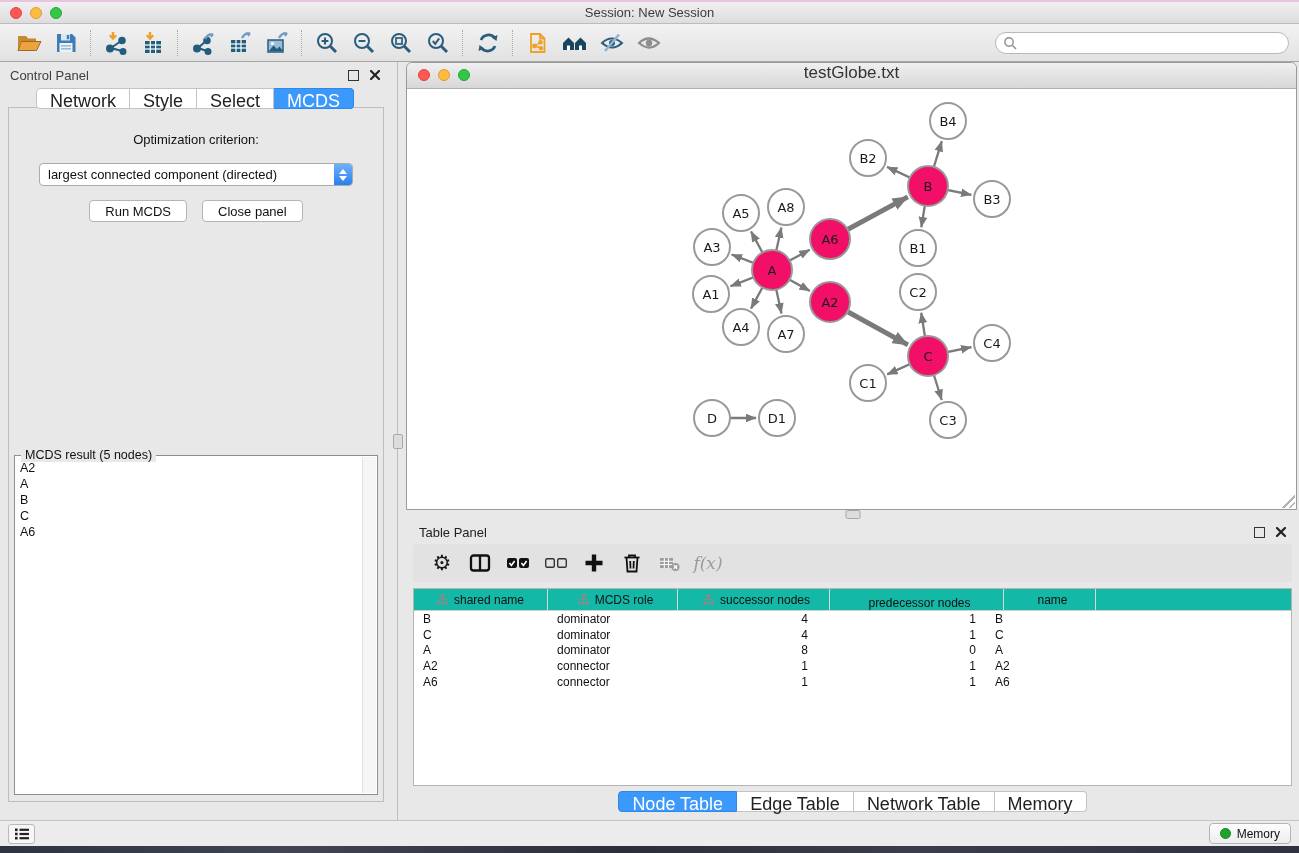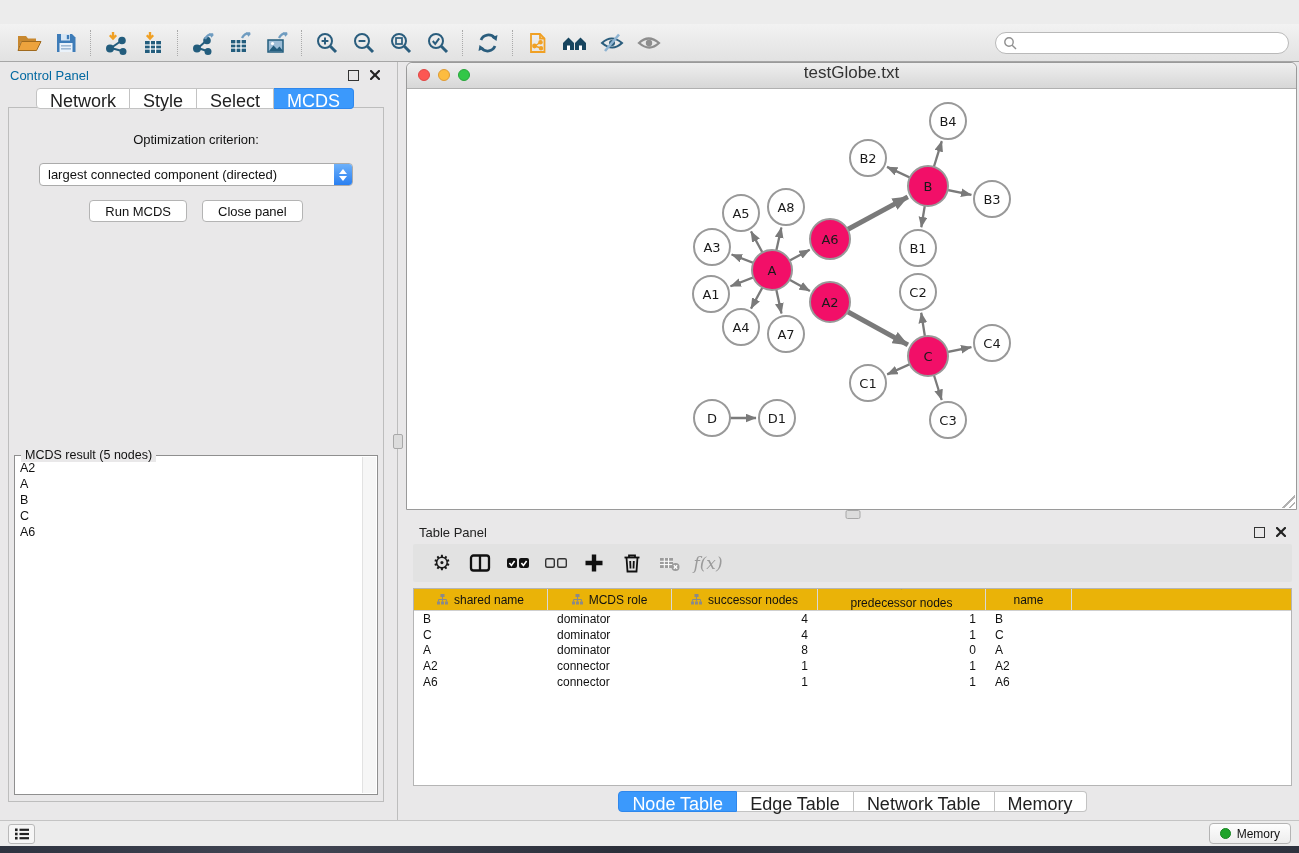--- a/index.html
+++ b/index.html
@@ -23,21 +23,21 @@
   .tsep{width:0;height:26px;border-left:1px dotted #aaa;margin:0 6px;}
   .searchbox{margin-left:auto;width:294px;height:22px;background:#fff;border:1px solid #b9b9b9;border-radius:12px;
     display:flex;align-items:center;padding:0 7px;gap:5px;box-sizing:border-box;}
   .searchbox input{border:none;outline:none;flex:1;font-size:12px;background:transparent;}
 
   
   .main{position:absolute;top:62px;left:0;right:0;height:758px;background:#e9e8e9;display:flex;}
 
   
   .control-panel{width:390px;display:flex;flex-direction:column;box-sizing:border-box;}
-  .panel-head{height:26px;display:flex;align-items:center;padding:0 10px;font-size:13px;color:#0369a1;}
+  .panel-head{height:26px;display:flex;align-items:center;padding:0 10px;font-size:13px;color:#404040;}
   .win-icons{margin-left:auto;display:flex;gap:11px;align-items:center;}
   .float-box{width:9px;height:9px;border:1.6px solid #333;display:inline-block;}
   .seg{display:flex;justify-content:center;position:relative;z-index:2;margin-bottom:-2px;}
   .seg-btn{background:#fff;border:1px solid #c3c3c3;border-left-width:0;padding:2px 13px;font-size:18px;height:21px;
     color:#222;box-sizing:border-box;cursor:pointer;font-family:inherit;}
   .seg-btn:first-child{border-left-width:1px;border-radius:4px 0 0 4px;}
   .seg-btn:last-child{border-radius:0 4px 4px 0;}
   .seg-btn.active{background:#3b99fc;border-color:#2f87ec;color:#fff;}
   .cp-box{flex:1;border:1px solid #bdbdbd;margin:0 6px 18px 8px;background:#e9e8e9;display:flex;flex-direction:column;
     align-items:center;padding:24px 5px 6px 5px;box-sizing:border-box;}
@@ -79,21 +79,21 @@
     border:1px solid #a8a8a8;border-radius:2px;}
 
   
   .table-panel{flex:1;display:flex;flex-direction:column;padding:0 7px;min-height:0;}
   .tp-head{height:24px;display:flex;align-items:center;padding:0 6px;font-size:13px;color:#222;gap:44px;}
   .tp-toolbar{height:38px;background:#e2e2e2;border-radius:2px;display:flex;align-items:center;padding-left:10px;margin-bottom:6px;}
   .tpbtn{width:38px;height:32px;display:flex;align-items:center;justify-content:center;background:none;border:none;padding:0;cursor:pointer;}
   .gear-glyph{font-size:21px;color:#1a1a1a;line-height:1;font-family:"DejaVu Sans",sans-serif;}
   .fx{font-family:"DejaVu Serif",serif;font-style:italic;font-size:17px;color:#9b9b9b;}
   .tp-table{flex:1;background:#fff;border:1px solid #b5b5b5;overflow:hidden;display:flex;flex-direction:column;min-height:0;}
-  .thead{display:flex;height:21px;background:#eab308;border-bottom:1px solid #cfcfcf;flex:none;}
+  .thead{display:flex;height:21px;background:#14b8a6;border-bottom:1px solid #cfcfcf;flex:none;gap:6px;}
   .th{display:flex;align-items:center;justify-content:center;gap:6px;font-size:12px;color:#111;
     border-right:1px solid #d8d8d8;box-sizing:border-box;}
   .th-fill{flex:1;}
   .tr{display:flex;height:15.7px;align-items:center;flex:none;}
   .td{font-size:12px;color:#111;box-sizing:border-box;white-space:nowrap;overflow:hidden;}
   .td.l{padding-left:9px;text-align:left;}
   .td.r{padding-right:10px;text-align:right;}
   .tp-tabs{display:flex;justify-content:center;padding:5px 0 8px;}
 
   
@@ -105,20 +105,28 @@
     border-radius:4px;display:flex;align-items:center;gap:6px;padding:0 10px;font-size:12px;color:#111;cursor:pointer;font-family:inherit;}
   .mem-dot{width:11px;height:11px;border-radius:50%;background:#1ea32a;border:1px solid #168420;box-sizing:border-box;}
   .bottom-strip{position:absolute;left:0;right:0;bottom:0;height:7px;
     background:linear-gradient(90deg,#2e3340,#414553 22%,#2b2f3a 48%,#3a3e4a 70%,#2e323e);}
 </style>
 </head>
 <body>
 
 <div id="app">
 
+  <div class="titlebar">
+    <div class="lights">
+      <span class="light red"></span>
+      <span class="light yellow"></span>
+      <span class="light green"></span>
+    </div>
+    <span class="title-text">Session: New Session</span>
+  </div>
 
   <div class="toolbar">
     <button class="tbtn" title="">
       <svg width="26" height="22" viewBox="0 0 26 22">
         <path d="M2 18 V4 h8 l2 2.5 h8 v3 H5 Z" fill="#c8882f"></path>
         <path d="M5.5 9.5 h19.5 L20.5 18.5 H2 Z" fill="#eda33d" stroke="#a06a1e" stroke-width="1"></path>
       </svg>
     </button>
     <button class="tbtn">
       <svg width="22" height="22" viewBox="0 0 22 22">

